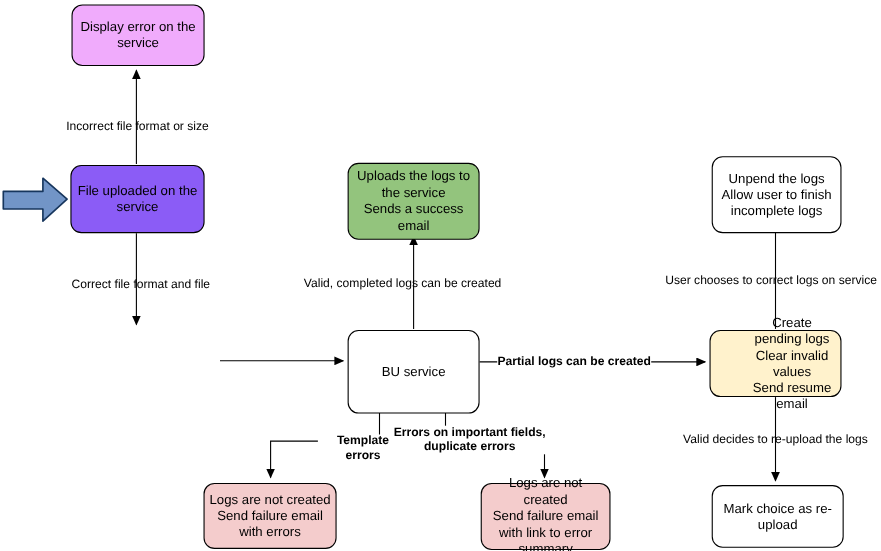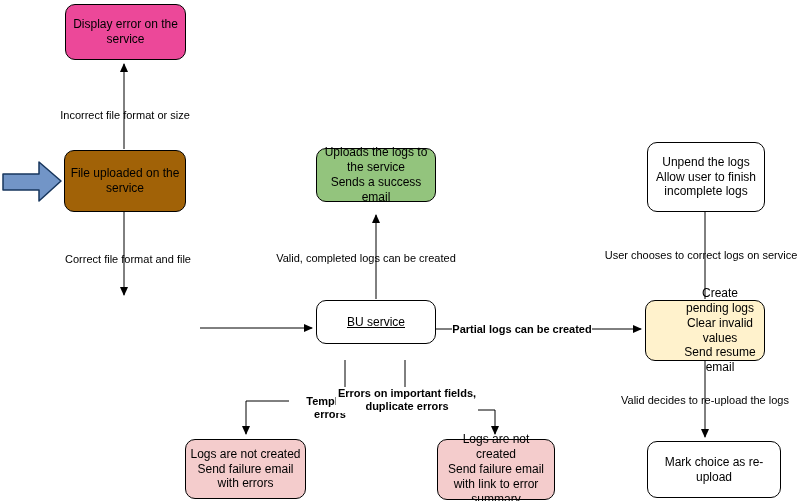--- a/index.html
+++ b/index.html
@@ -25,39 +25,39 @@
     background:#fff;
   }
   .elabel{
     position:absolute;
     font-size:11px;line-height:1.18;color:#000;
     text-align:center;
     white-space:pre-line;
   }
   .elabel.onwire{background:#ffffff;font-weight:bold;}
   
-  #n-display{left:65px;top:4px;width:121px;height:56px;background:#ec4899;}
-  #n-upload{left:64px;top:150px;width:122px;height:62px;background:#a16207;}
+  #n-display{left:65px;top:4px;width:121px;height:56px;background:#f0abfc;}
+  #n-upload{left:64px;top:150px;width:122px;height:62px;background:#8b5cf6;}
   #n-adds{left:50px;top:299px;width:150px;height:59px;}
-  #n-success{left:316px;top:148px;width:120px;height:54px;background:#93C47D;}
-  #n-bu{left:316px;top:300px;width:120px;height:44px;text-decoration:underline;}
+  #n-success{left:316px;top:148px;width:120px;height:70px;background:#93C47D;}
+  #n-bu{left:316px;top:300px;width:120px;height:76px;}
   #n-pending{left:645px;top:300px;width:120px;height:61px;background:#FFF2CC;padding-left:33px;}
   #n-unpend{left:647px;top:142px;width:118px;height:70px;}
-  #n-mark{left:647px;top:441px;width:134px;height:57px;}
+  #n-mark{left:647px;top:441px;width:120px;height:57px;}
   #n-fail1{left:185px;top:439px;width:121px;height:60px;background:#F4CCCC;}
   #n-fail2{left:437px;top:439px;width:118px;height:61px;background:#F4CCCC;}
   
   #l-incorrect{left:40px;top:109px;width:170px;}
   #l-correct{left:43px;top:253px;width:170px;}
   #l-valid{left:266px;top:252px;width:200px;}
   #l-partial{left:452px;top:323px;width:140px;}
   #l-choose{left:598px;top:249px;width:206px;}
   #l-reupload{left:613px;top:394px;width:184px;}
   #l-template{left:289px;top:395px;width:82px;}
-  #l-fielderr{left:336px;top:387px;width:142px;}
+  #l-fielderr{left:356px;top:387px;width:142px;}
 </style>
 </head>
 <body>
 
 <div class="canvas">
 
   <svg class="wires" viewBox="0 0 801 501" xmlns="http://www.w3.org/2000/svg">
     <defs>
       <marker id="ah" markerWidth="9" markerHeight="8" refX="8" refY="4" orient="auto" markerUnits="userSpaceOnUse">
         <path d="M0,0 L9,4 L0,8 z" fill="#000"></path>

